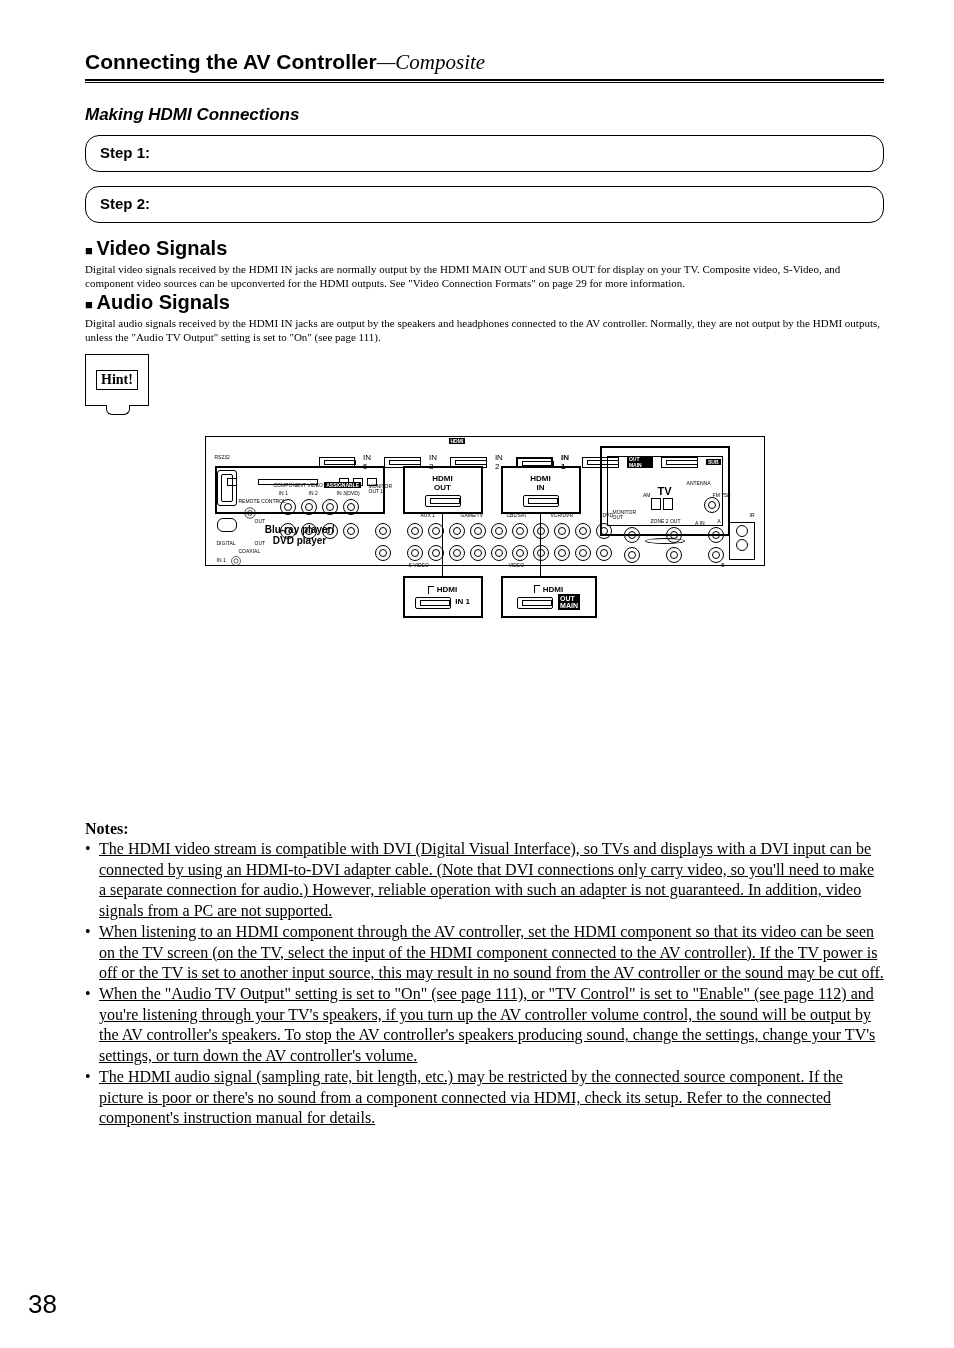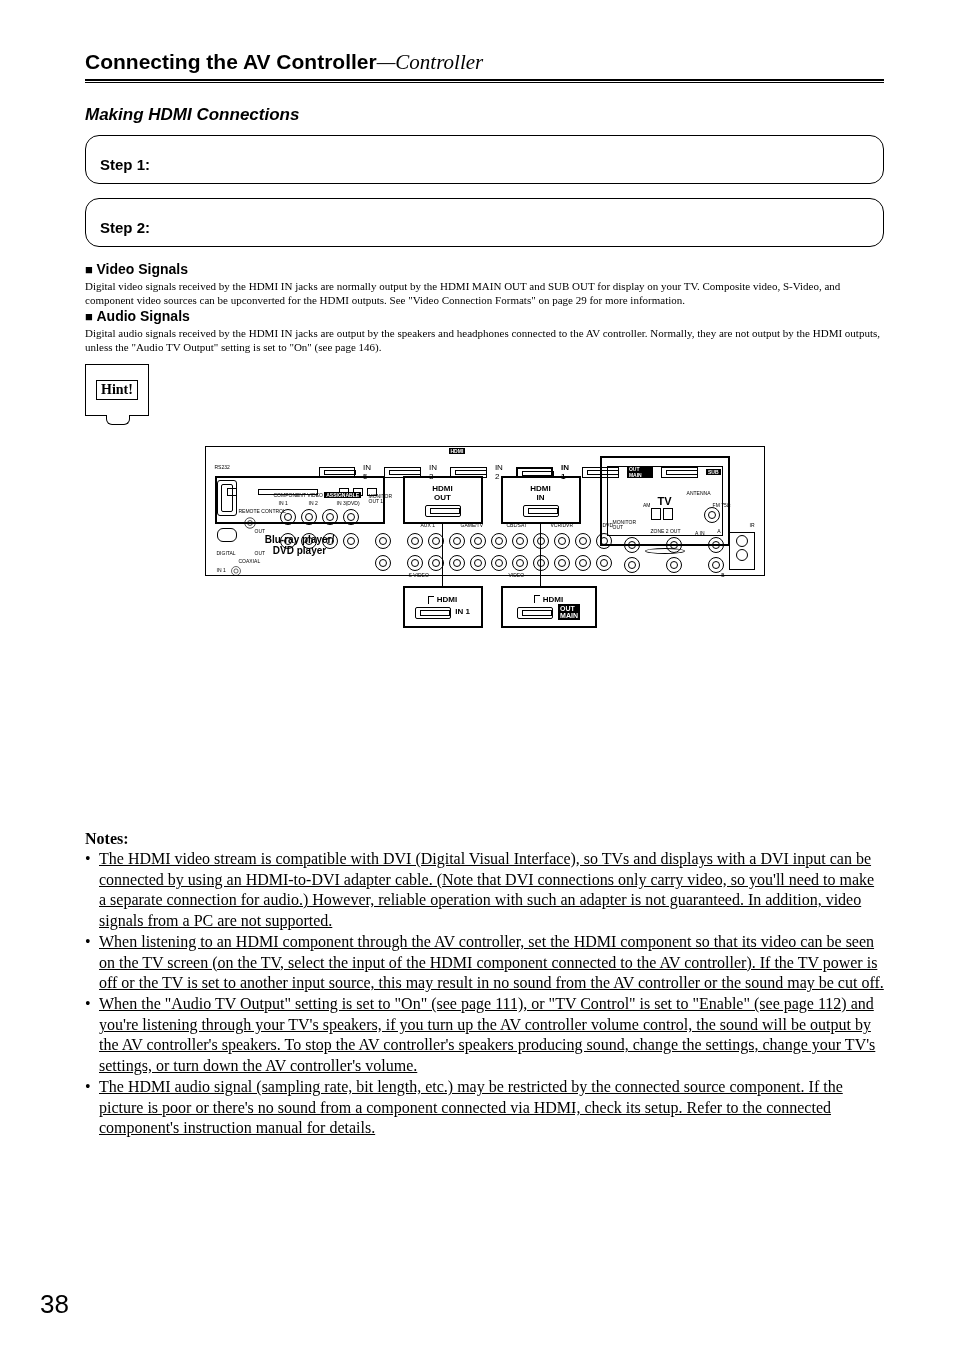--- a/index.html
+++ b/index.html
@@ -42,30 +42,29 @@
     .step-box {
       border: 1px solid #000;
       border-radius: 14px;
       padding: 8px 14px 10px 14px;
       margin-bottom: 14px;
     }
     .step-label {
       font-family: Arial, Helvetica, sans-serif;
       font-weight: bold;
       font-size: 15px;
-      margin-top: 12px;
     }
     .step-text {
       font-size: 16px;
       line-height: 1.3;
     }
     .sub-heading {
       font-family: Arial, Helvetica, sans-serif;
       font-weight: bold;
-      font-size: 14px;
+      font-size: 20px;
       margin-bottom: 2px;
     }
     .sub-heading::before {
       content: "■ ";
       font-size: 13px;
     }
     .body-text {
       font-size: 11px;
       line-height: 1.3;
     }
@@ -167,48 +166,48 @@
     }
     .notes-list li::before {
       content: "•";
       position: absolute;
       left: 0;
       top: 0;
     }
     .page-number {
       position: absolute;
       bottom: 28px;
-      left: 40px;
+      left: 28px;
       font-family: Arial, Helvetica, sans-serif;
       font-size: 26px;
     }
   </style>
 </head>
 <body>
 
 <div class="header-line">
-  <span class="header-title">Connecting the AV Controller</span><span class="header-continued">—Controller</span>
+  <span class="header-title">Connecting the AV Controller</span><span class="header-continued">—Composite</span>
 </div>
 <div class="subheader-line"></div>
 
 <div class="section-heading">Making HDMI Connections</div>
 
 <div class="step-box">
   <div class="step-label">Step 1:</div>
 </div>
 
 <div class="step-box">
   <div class="step-label">Step 2:</div>
 </div>
 
 <div class="sub-heading">Video Signals</div>
 <div class="body-text">Digital video signals received by the HDMI IN jacks are normally output by the HDMI MAIN OUT and SUB OUT for display on your TV. Composite video, S-Video, and component video sources can be upconverted for the HDMI outputs. See "Video Connection Formats" on page 29 for more information.</div>
 
 <div class="sub-heading">Audio Signals</div>
-<div class="body-text">Digital audio signals received by the HDMI IN jacks are output by the speakers and headphones connected to the AV controller. Normally, they are not output by the HDMI outputs, unless the "Audio TV Output" setting is set to "On" (see page 146).</div>
+<div class="body-text">Digital audio signals received by the HDMI IN jacks are output by the speakers and headphones connected to the AV controller. Normally, they are not output by the HDMI outputs, unless the "Audio TV Output" setting is set to "On" (see page 111).</div>
 
 <div class="hint-row">
   <div class="hint-icon">
     <div class="hint-box">
       <div class="hint-inner">Hint!</div>
       <div class="hint-tail"></div>
     </div>
   </div>
 </div>
 

